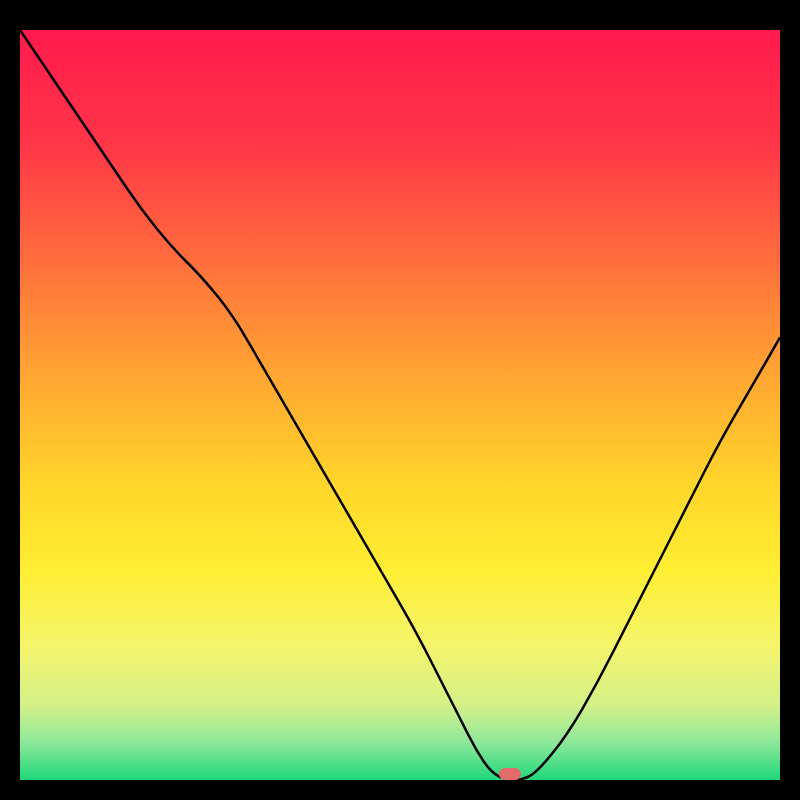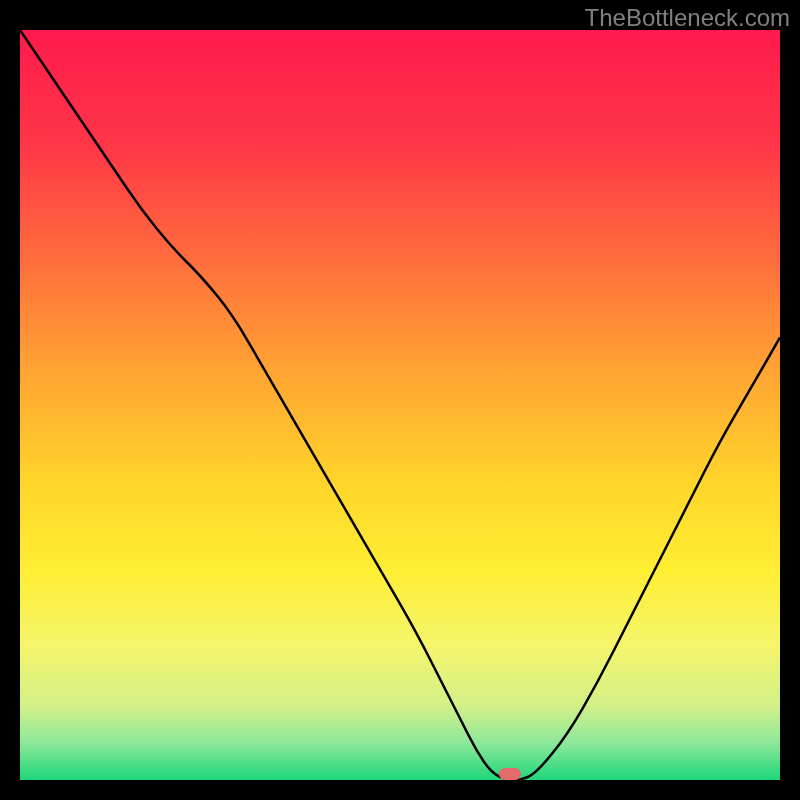--- a/index.html
+++ b/index.html
@@ -46,21 +46,20 @@
     width: 22px;
     height: 12px;
     border-radius: 6px;
     transform: translate(-50%, -50%);
   }
 </style>
 </head>
 <body>
 
 <div class="chart-container">
-  <div class="watermark">TheBottleneck.com</div>
   <div class="plot-area">
     <svg class="gradient-bg" viewBox="0 0 760 750" preserveAspectRatio="none">
       <defs>
         <linearGradient id="bg-grad" x1="0" y1="0" x2="0" y2="1">
             <stop offset="0%" stop-color="#ff1a4d"></stop>
             <stop offset="15%" stop-color="#ff3547"></stop>
             <stop offset="30%" stop-color="#ff6b3d"></stop>
             <stop offset="45%" stop-color="#ffa233"></stop>
             <stop offset="60%" stop-color="#ffd42a"></stop>
             <stop offset="72%" stop-color="#ffee33"></stop>

